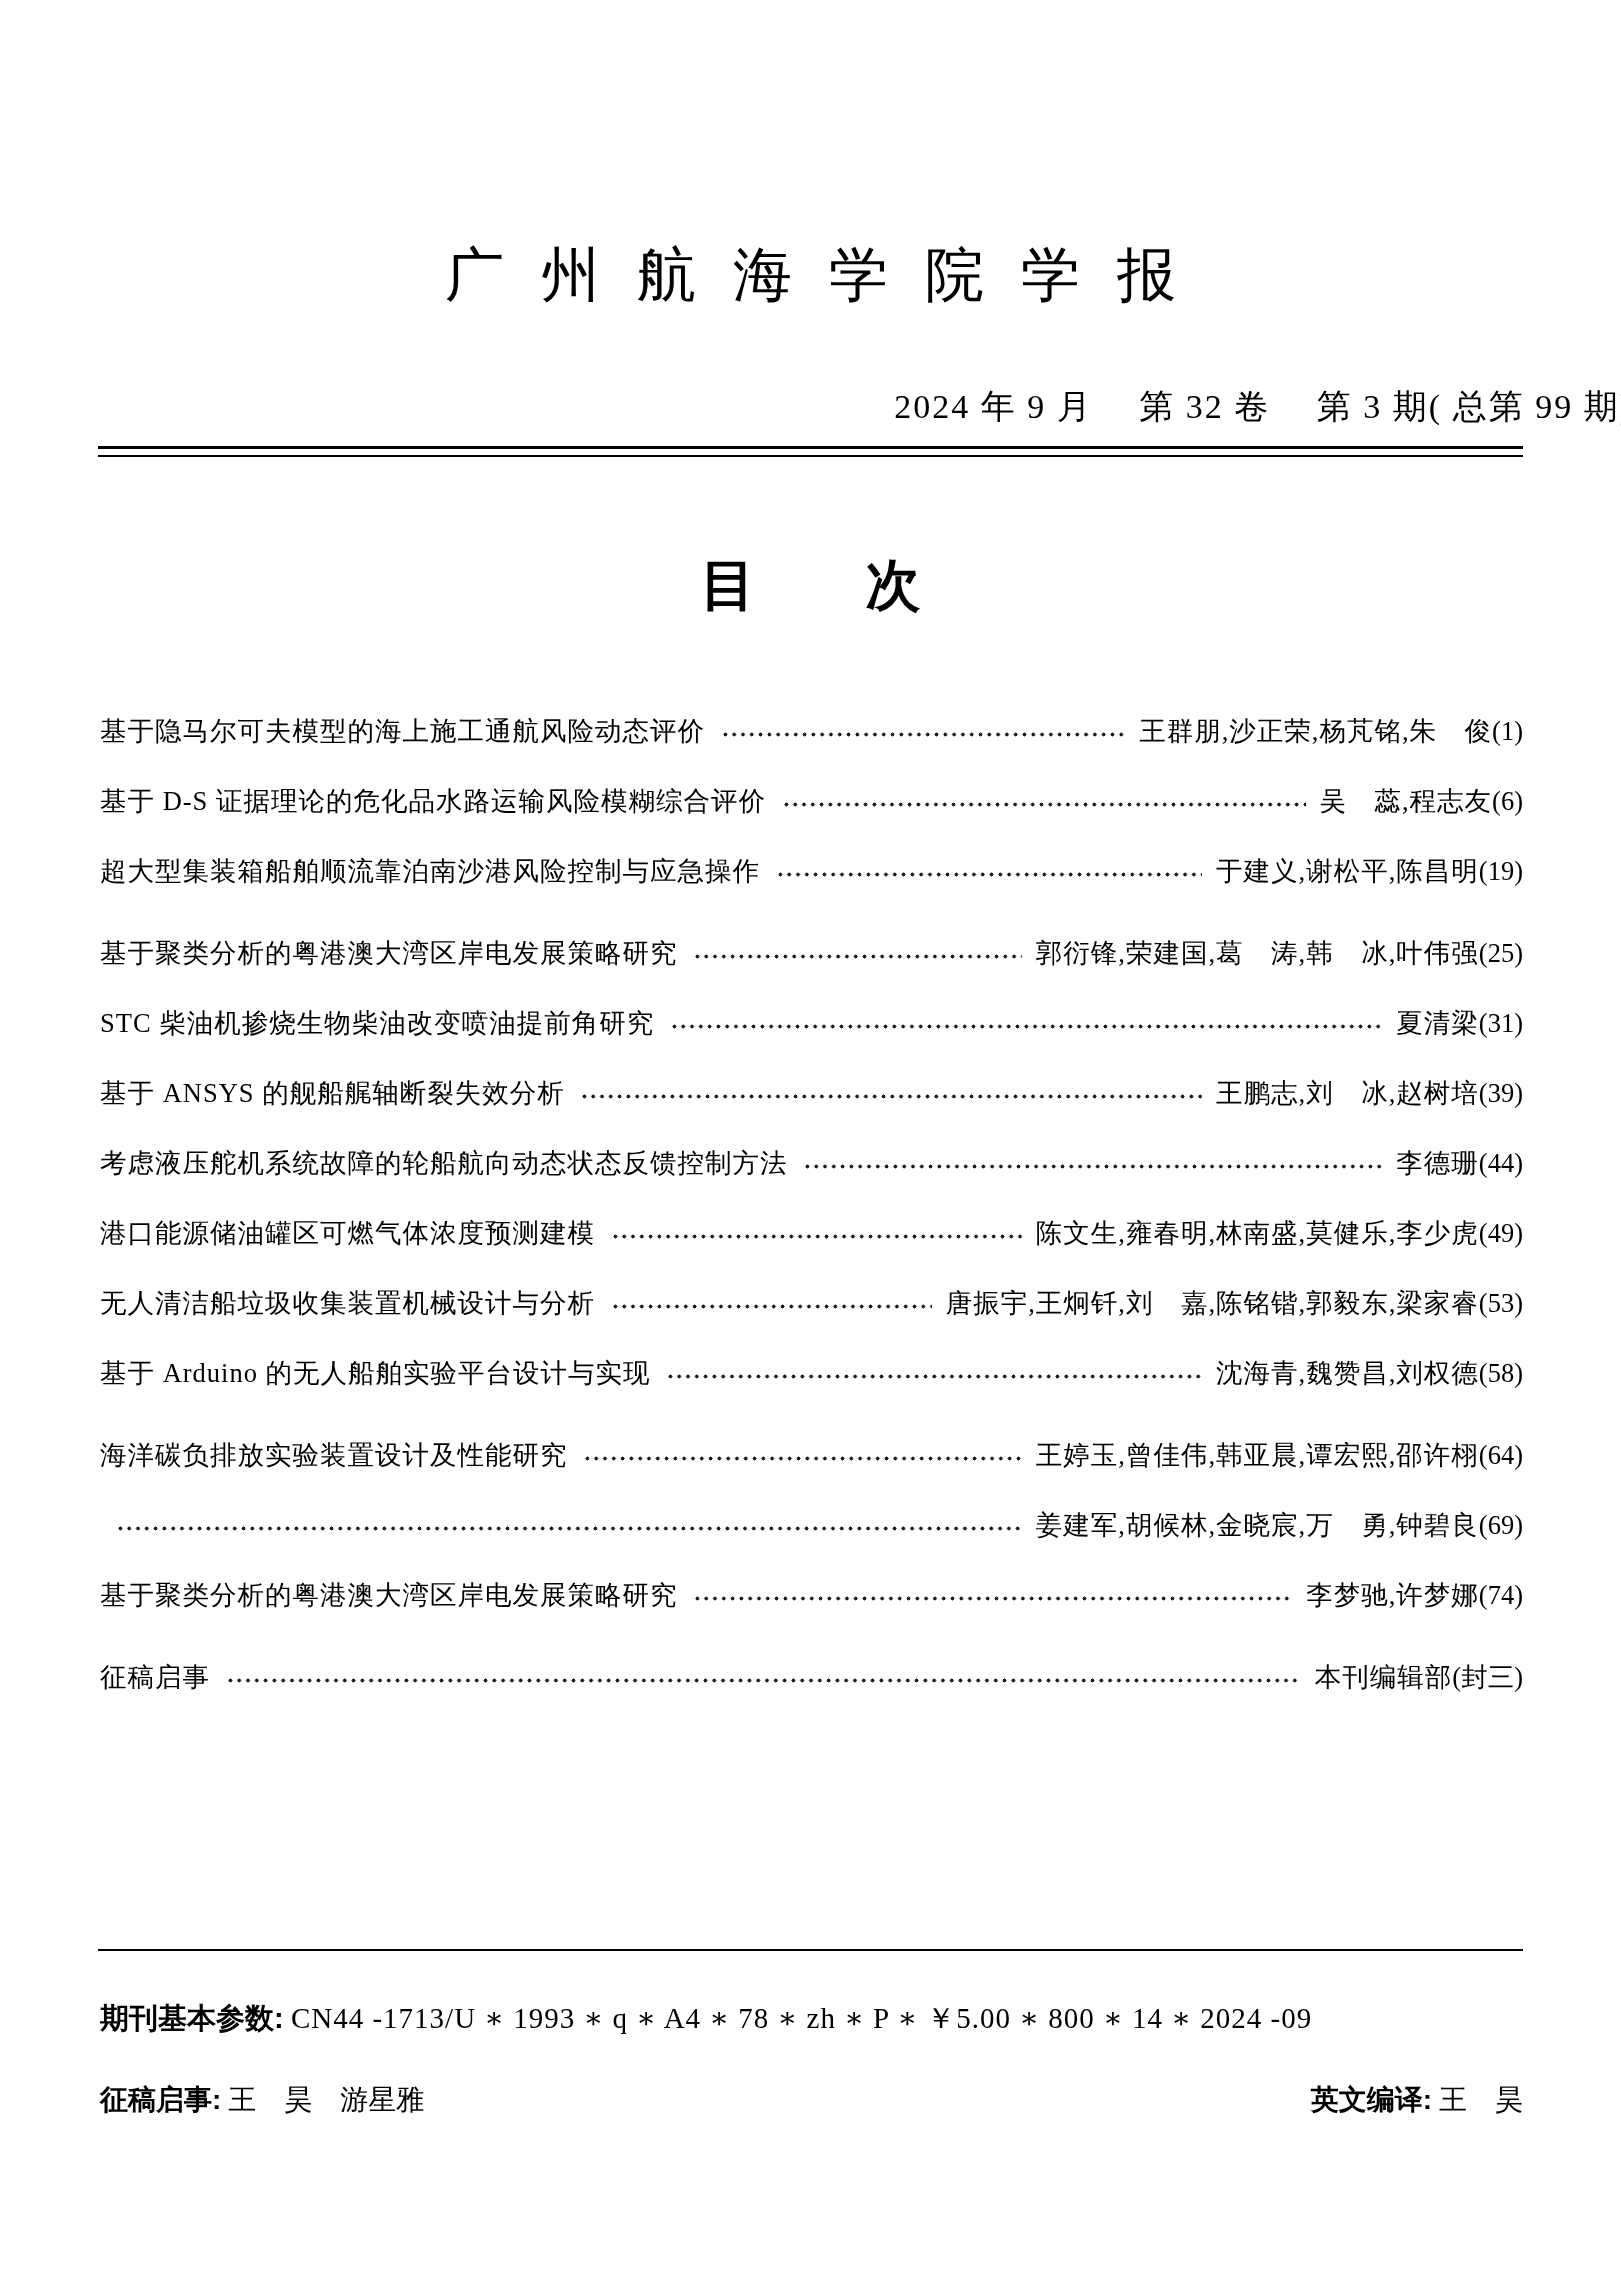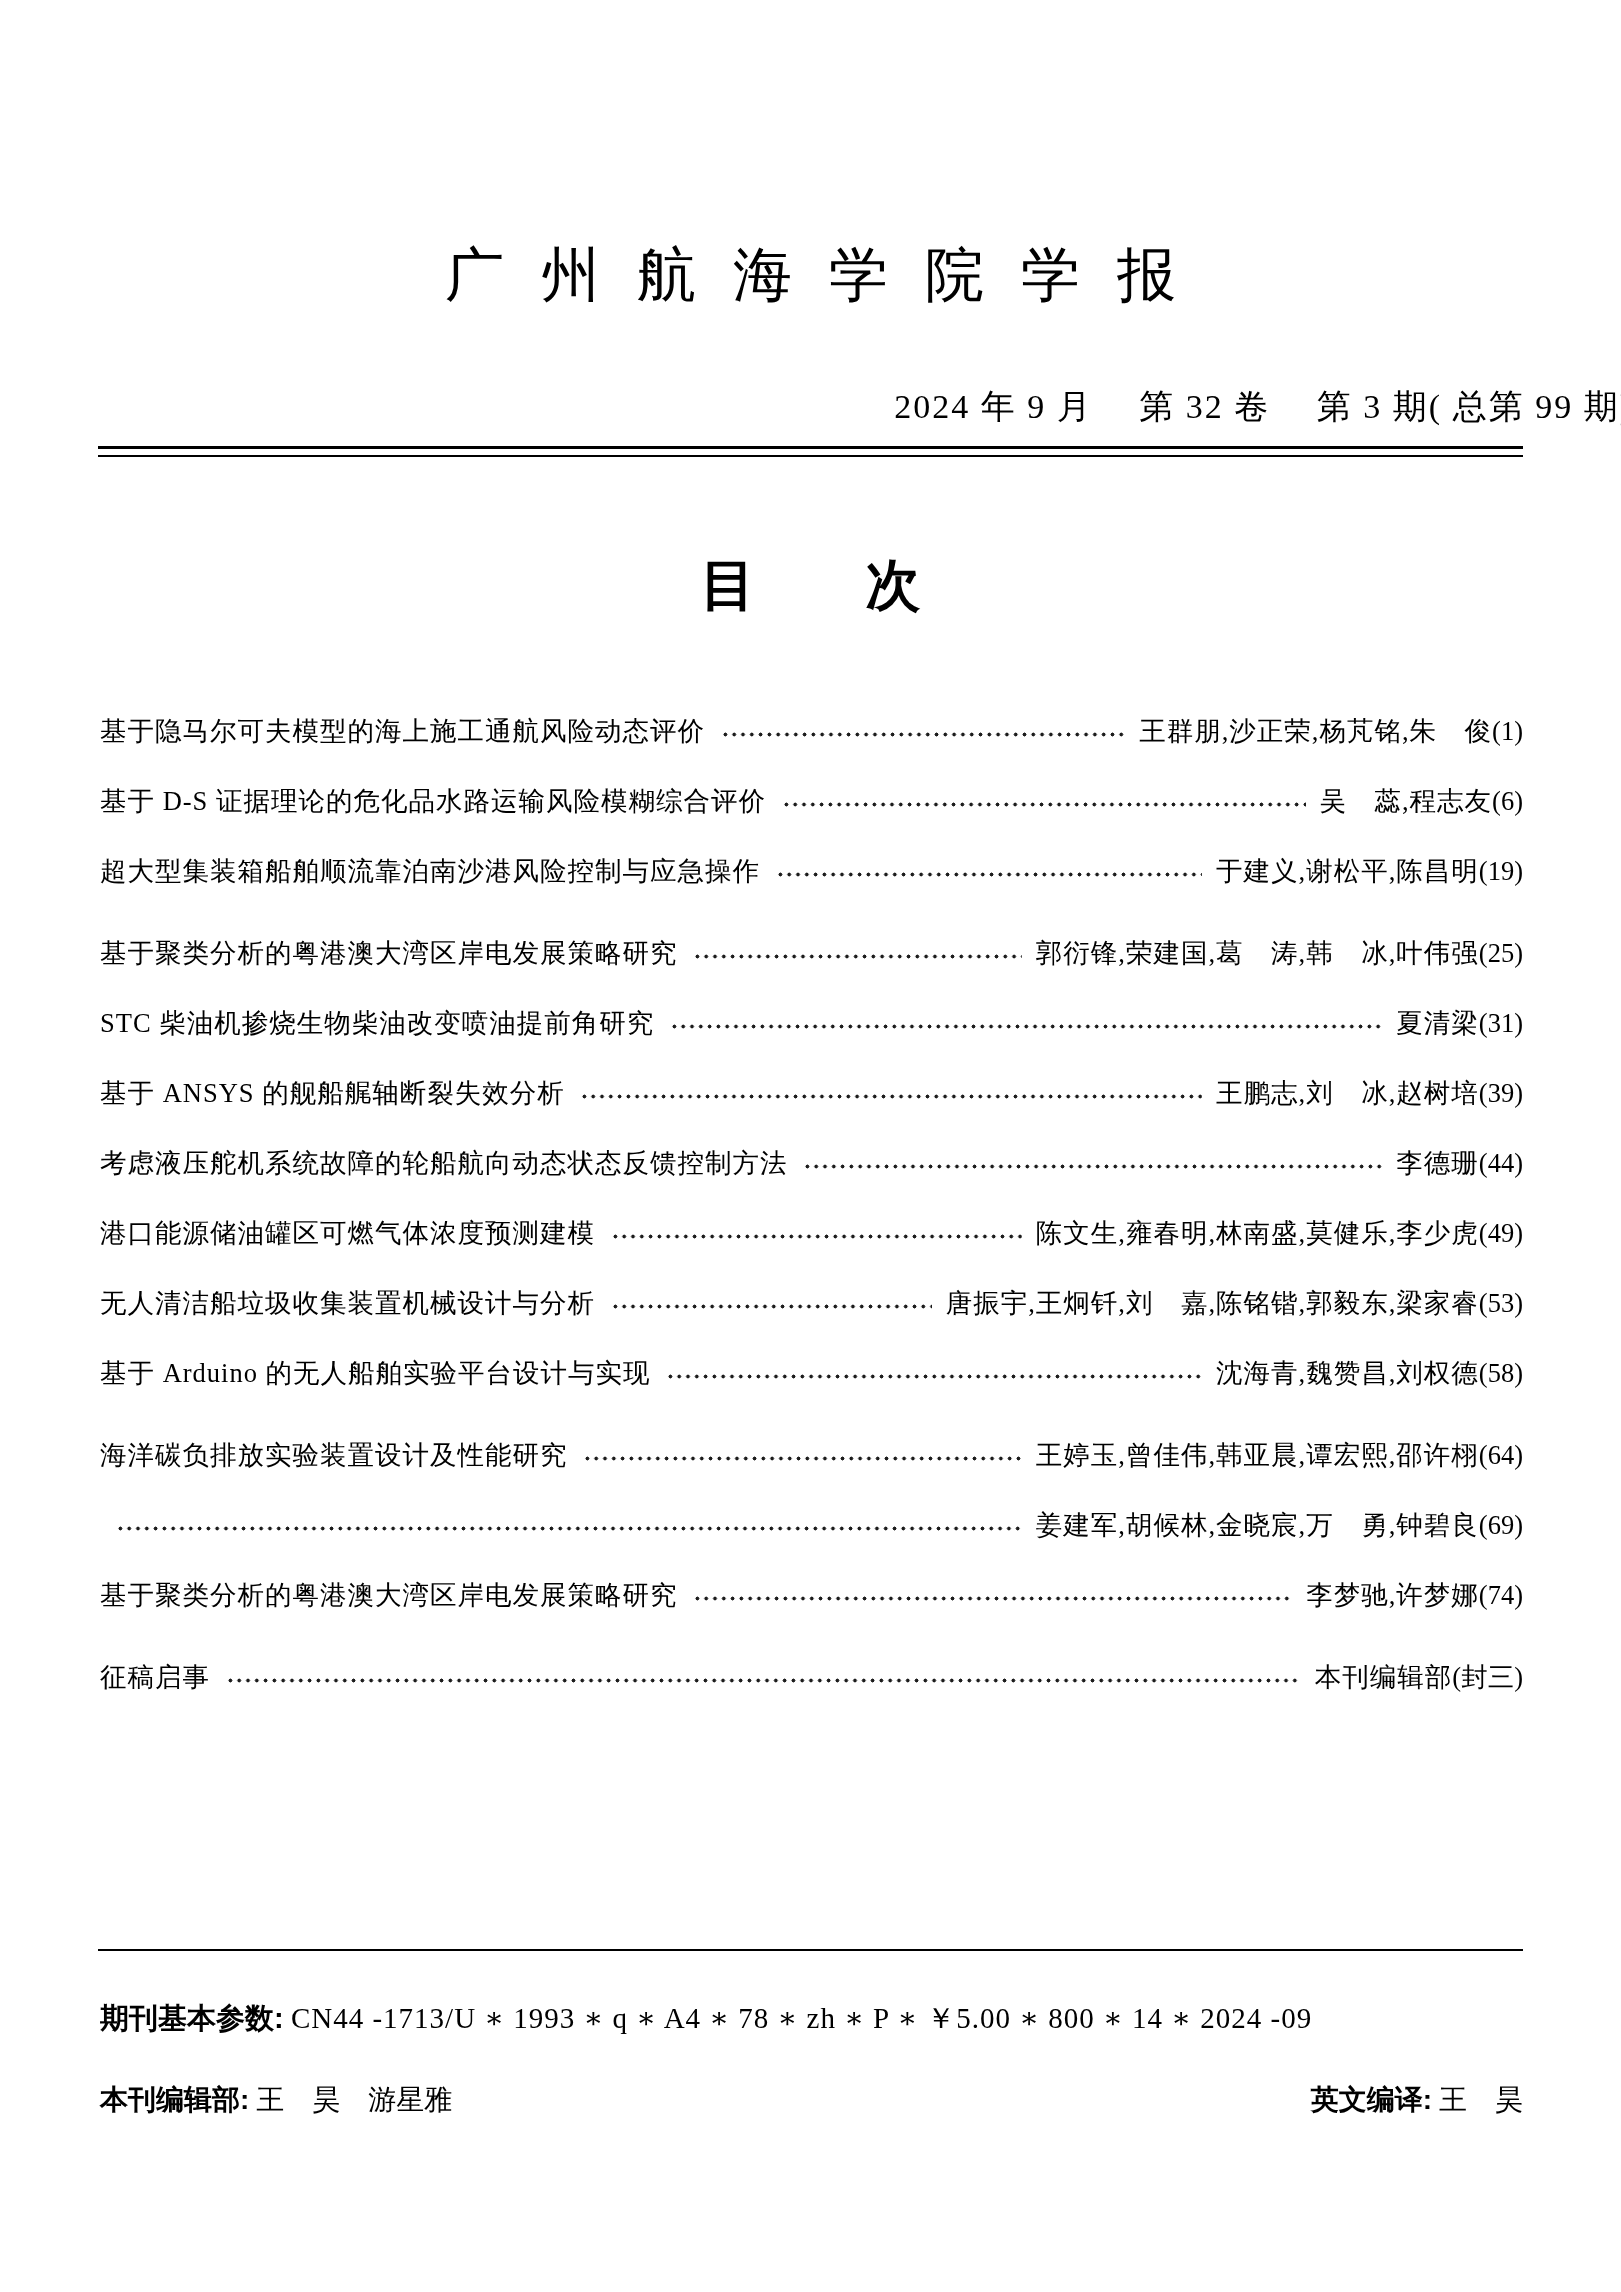--- a/index.html
+++ b/index.html
@@ -200,21 +200,21 @@
 
   <div class="footer-rule"></div>
 
   <div class="params-line">
     <span class="bold-label">期刊基本参数:</span>
     <span class="params-value">CN44 -1713/U ∗ 1993 ∗ q ∗ A4 ∗ 78 ∗ zh ∗ P ∗ ￥5.00 ∗ 800 ∗ 14 ∗ 2024 -09</span>
   </div>
 
   <div class="editors-line">
     <span>
-      <span class="bold-label">本刊编辑部:</span>
+      <span class="bold-label">征稿启事:</span>
       <span>王　昊　游星雅</span>
     </span>
     <span>
       <span class="bold-label">英文编译:</span>
       <span>王　昊</span>
     </span>
   </div>
 
 </div>
 

